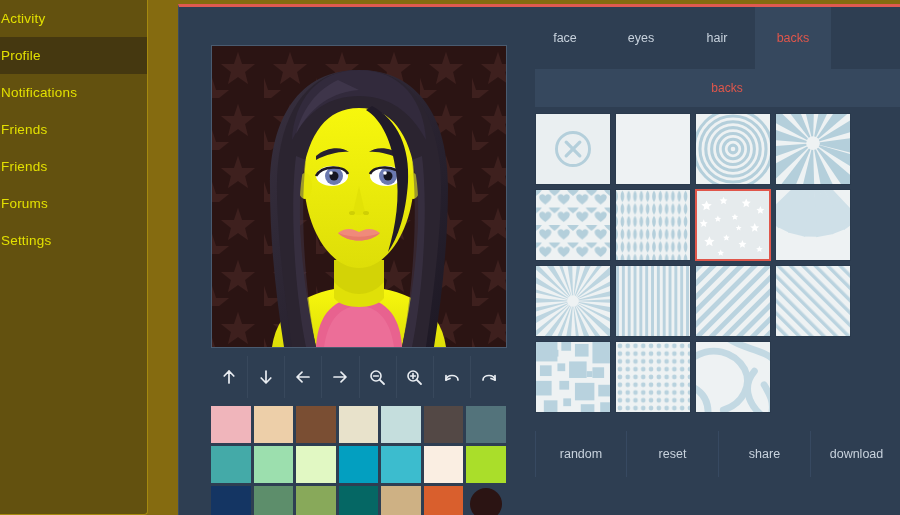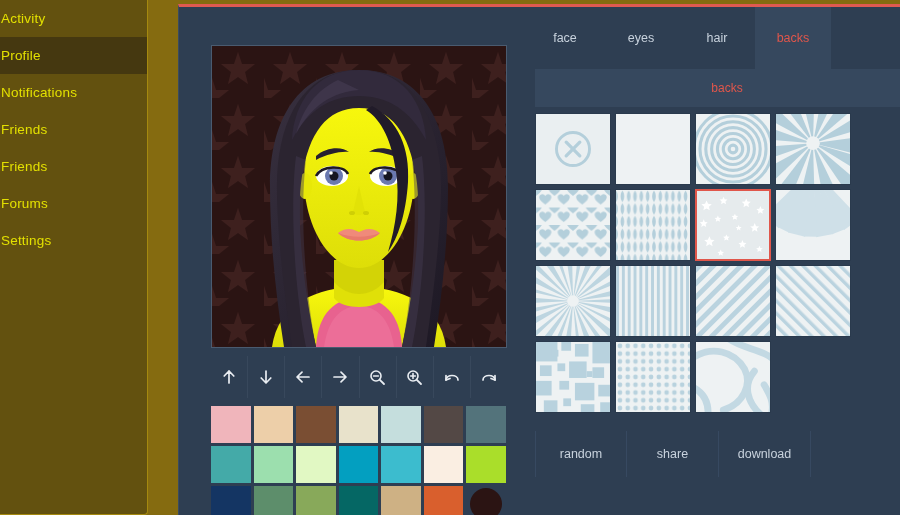--- a/index.html
+++ b/index.html
@@ -567,20 +567,23 @@
         </svg>
       </div>
 
     </div>
 
     <div id="actions">
       <div class="action-btn">
           <span>random</span>
         </div>
       <div class="action-btn">
+          <span>reset</span>
+        </div>
+      <div class="action-btn">
           <span>share</span>
         </div>
       <div class="action-btn">
           <span>download</span>
         </div>
     </div>
 
   </div>
 </div>
 

